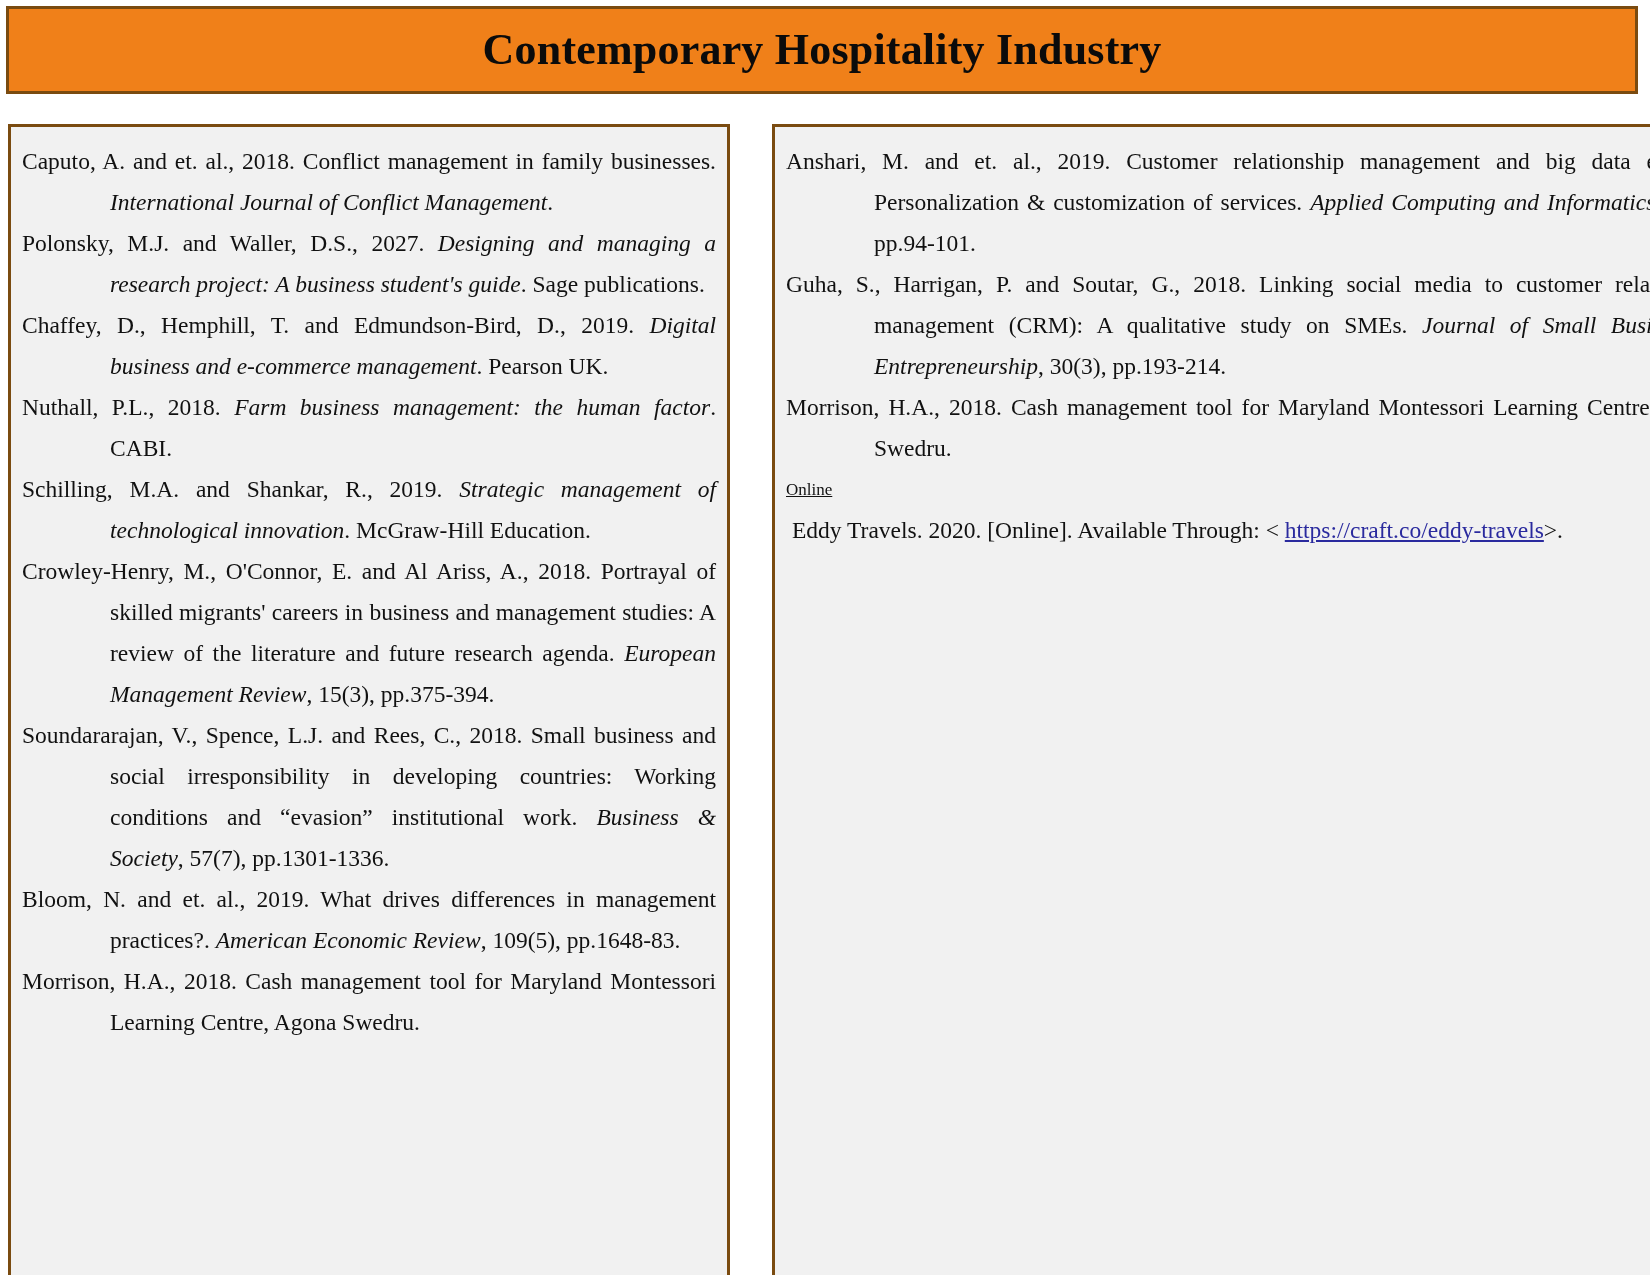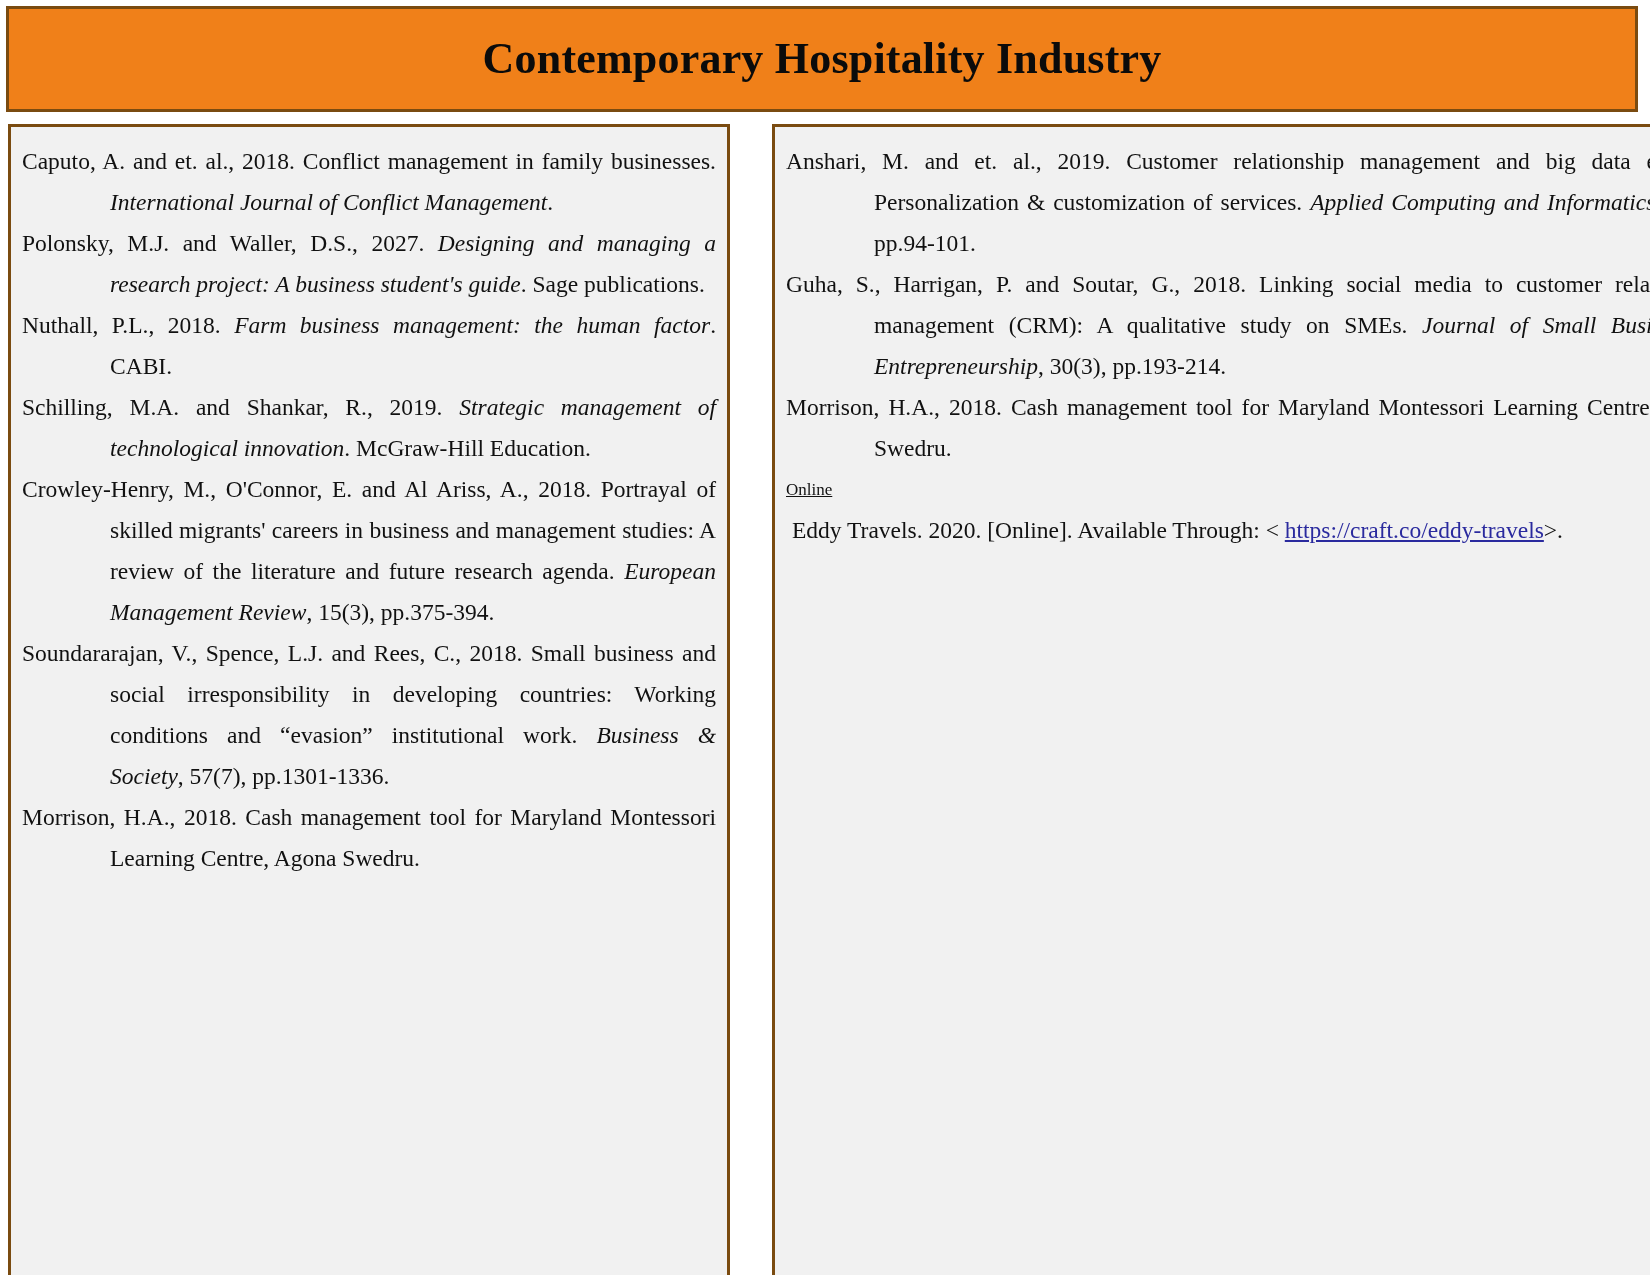--- a/index.html
+++ b/index.html
@@ -20,21 +20,21 @@
     height: 1275px;
     background: #ffffff;
   }
 
   
   .title-banner {
     position: absolute;
     left: 6px;
     top: 6px;
     width: 1632px;
-    height: 106px;
+    height: 88px;
     background: #f08019;
     border: 3px solid #7a4b10;
     box-sizing: border-box;
     display: flex;
     align-items: center;
     justify-content: center;
   }
   .title-text {
     font-family: "Liberation Serif", "DejaVu Serif", serif;
     font-weight: bold;
@@ -120,24 +120,26 @@
   <div class="title-banner">
     <div class="title-text">Contemporary Hospitality Industry</div>
   </div>
 
   <div class="columns">
 
     <div class="ref-box left">
       <ul class="ref-list">
           <li class="ref-item"><span>Caputo, A. and et. al., 2018. Conflict management in family businesses. </span><i>International Journal of Conflict Management</i><span>.</span></li>
           <li class="ref-item"><span>Polonsky, M.J. and Waller, D.S., 2027. </span><i>Designing and managing a research project: A business student's guide</i><span>. Sage publications.</span></li>
+          <li class="ref-item"><span>Chaffey, D., Hemphill, T. and Edmundson-Bird, D., 2019. </span><i>Digital business and e-commerce management</i><span>. Pearson UK.</span></li>
           <li class="ref-item"><span>Nuthall, P.L., 2018. </span><i>Farm business management: the human factor</i><span>. CABI.</span></li>
           <li class="ref-item"><span>Schilling, M.A. and Shankar, R., 2019. </span><i>Strategic management of technological innovation</i><span>. McGraw-Hill Education.</span></li>
           <li class="ref-item"><span>Crowley-Henry, M., O'Connor, E. and Al Ariss, A., 2018. Portrayal of skilled migrants' careers in business and management studies: A review of the literature and future research agenda. </span><i>European Management Review</i><span>, 15(3), pp.375-394.</span></li>
           <li class="ref-item"><span>Soundararajan, V., Spence, L.J. and Rees, C., 2018. Small business and social irresponsibility in developing countries: Working conditions and “evasion” institutional work. </span><i>Business &amp; Society</i><span>, 57(7), pp.1301-1336.</span></li>
+          <li class="ref-item"><span>Bloom, N. and et. al., 2019. What drives differences in management practices?. </span><i>American Economic Review</i><span>, 109(5), pp.1648-83.</span></li>
           <li class="ref-item"><span>Morrison, H.A., 2018. Cash management tool for Maryland Montessori Learning Centre, Agona Swedru.</span></li>
         </ul>
     </div>
 
     <div class="ref-box right">
       <ul class="ref-list">
           <li class="ref-item"><span>Anshari, M. and et. al., 2019. Customer relationship management and big data enabled: Personalization &amp; customization of services. </span><i>Applied Computing and Informatics</i><span>, 15(2), pp.94-101.</span></li>
           <li class="ref-item"><span>Guha, S., Harrigan, P. and Soutar, G., 2018. Linking social media to customer relationship management (CRM): A qualitative study on SMEs. </span><i>Journal of Small Business &amp; Entrepreneurship</i><span>, 30(3), pp.193-214.</span></li>
           <li class="ref-item"><span>Morrison, H.A., 2018. Cash management tool for Maryland Montessori Learning Centre, Agona Swedru.</span></li>
         </ul>

